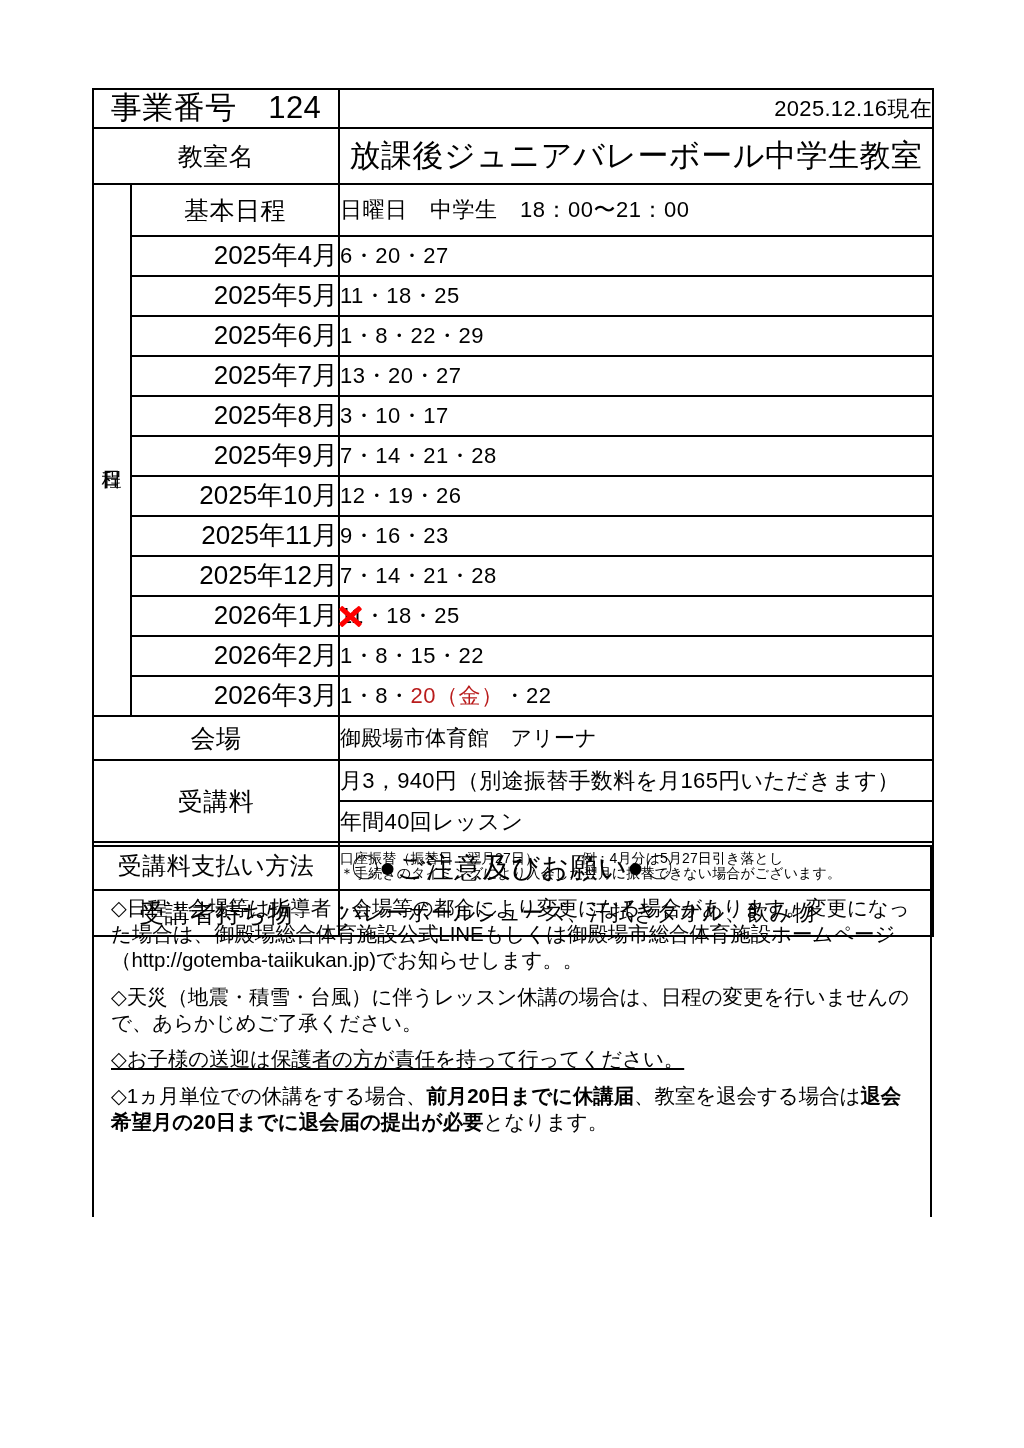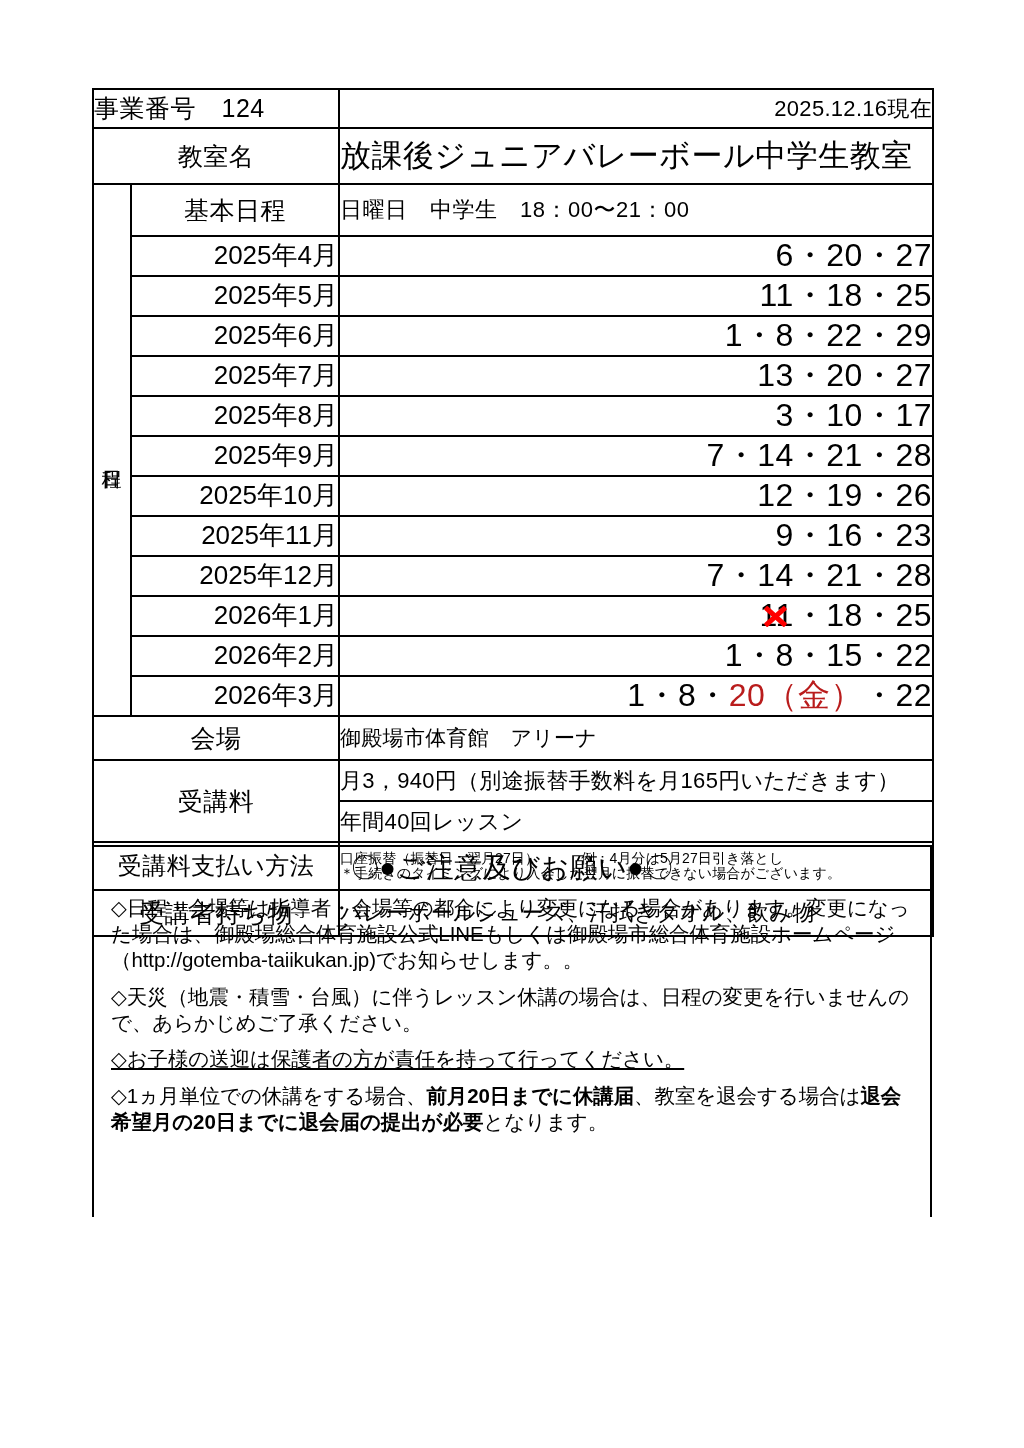--- a/index.html
+++ b/index.html
@@ -39,41 +39,42 @@
     line-height: 1.05;
   }
 
   
   .c-narrow { width: 38px; }
   .c-label  { width: 208px; }
   .c-value  { width: 594px; }
 
   
   .cell-projno {
-    text-align: left;
-    font-size: 25px;
+    text-align: center;
+    font-size: 31px;
     height: 37px;
     letter-spacing: 0.5px;
   }
   .cell-date {
     text-align: right;
     font-size: 22px;
     height: 37px;
     padding-right: 8px;
     letter-spacing: 0.3px;
   }
 
   
   .cell-lbl-big {
     text-align: center;
     font-size: 25px;
     height: 54px;
     letter-spacing: 0.5px;
   }
   .cell-classname {
+    text-align: center;
     font-size: 31px;
     height: 54px;
     letter-spacing: 0.5px;
     white-space: nowrap;
   }
 
   
   .cell-lbl {
     text-align: center;
     font-size: 25px;
@@ -103,26 +104,25 @@
   
   .row-month td { height: 38px; }
   .cell-month {
     text-align: right;
     font-size: 26px;
     padding-right: 3px;
     letter-spacing: 0px;
     white-space: nowrap;
   }
   .cell-days {
-    font-size: 32px;
+    font-size: 22px;
     padding-left: 6px;
     letter-spacing: 0.5px;
     white-space: nowrap;
     position: relative;
-    text-align: right;
   }
   .red { color: #b91c1c; }
 
   
   .xmark-wrap {
     position: relative;
     display: inline-block;
   }
   .xmark {
     position: absolute;

